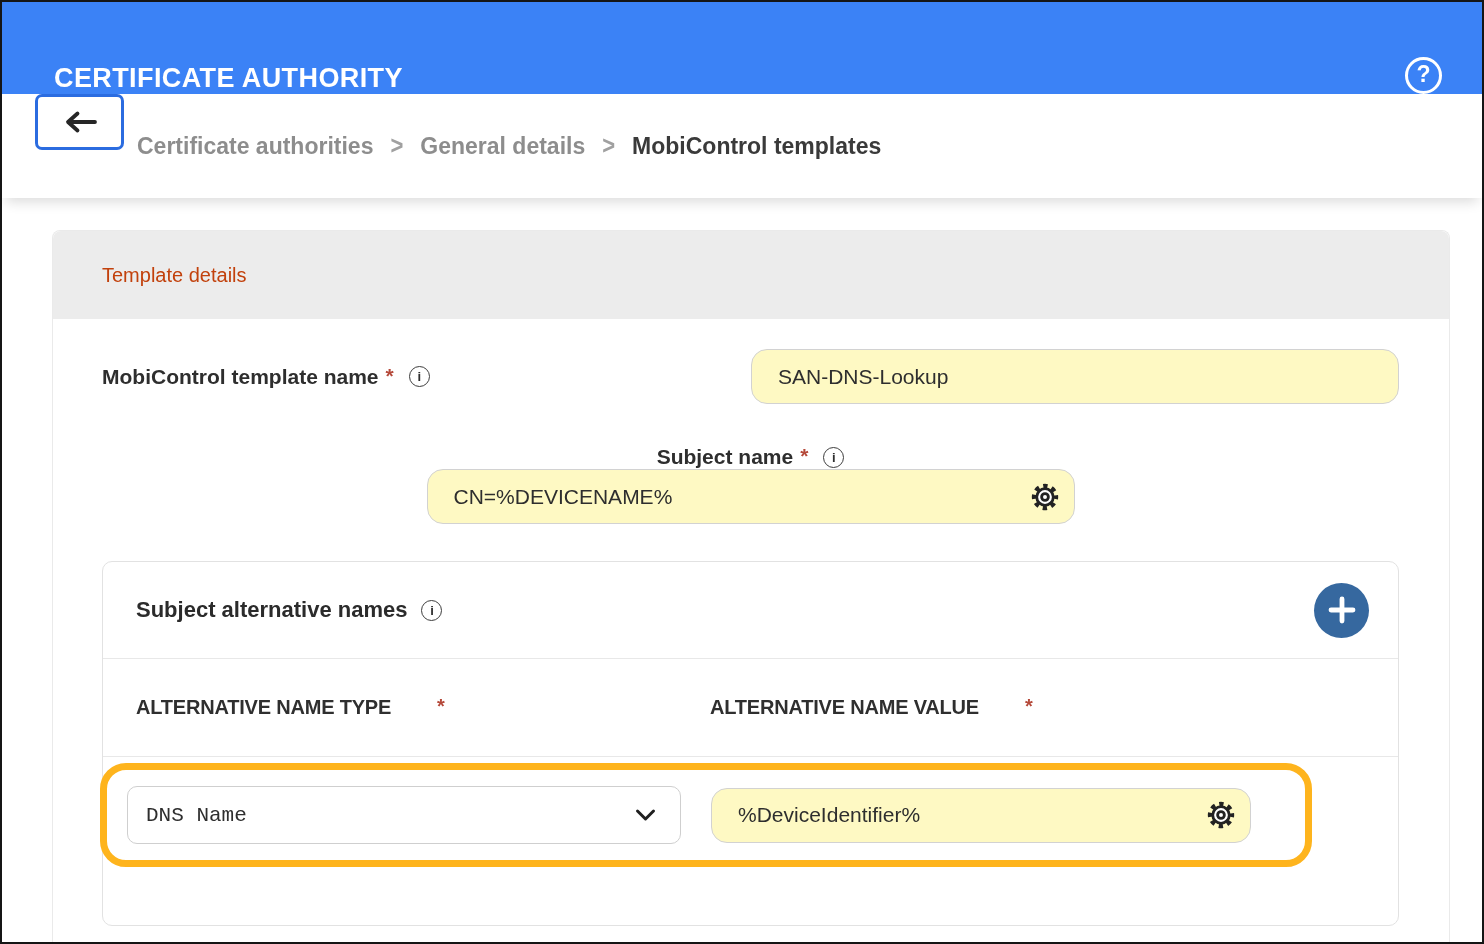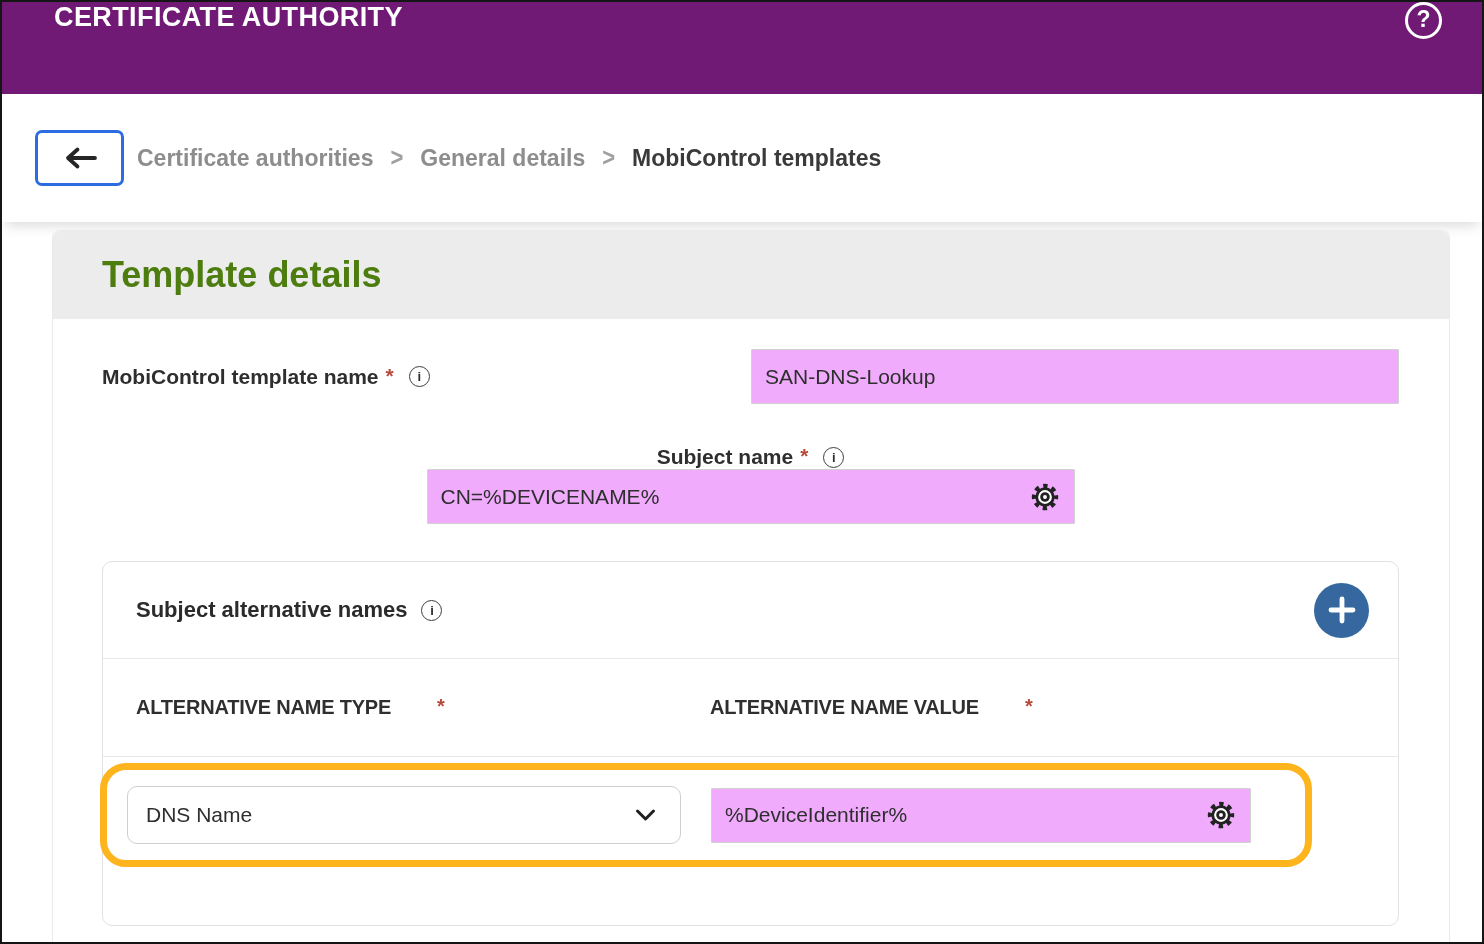--- a/index.html
+++ b/index.html
@@ -4,36 +4,36 @@
 <style>
   * { margin:0; padding:0; box-sizing:border-box; }
   body { background:#fff; font-family:"Liberation Sans","DejaVu Sans",sans-serif; }
   .screen{
     position:relative; width:1484px; height:944px;
     border:2px solid #151515; background:#fff; overflow:hidden;
   }
 
   
   .app-bar{
-    height:92px; background:#701a75; display:flex; align-items:flex-start;
+    height:92px; background:#3b82f6; display:flex; align-items:flex-end;
     padding:0 40px 0 52px;
   }
   .app-bar h1{
     color:#fff; font-size:27px; font-weight:700; letter-spacing:.4px;
   }
   .help-btn{
     margin-left:auto; width:37px; height:37px; border:3px solid #fff;
     border-radius:50%; display:flex; align-items:center; justify-content:center;
     color:#fff; font-size:23px; font-weight:700; cursor:pointer;
     padding-bottom:2px;
   }
 
   
   .nav-bar{
-    height:128px; background:#fff; display:flex; align-items:center;
+    height:104px; background:#fff; display:flex; 
     padding-left:33px; position:relative;
     box-shadow:0 8px 12px -4px rgba(0,0,0,.14);
   }
   .back-btn{
     width:89px; height:56px; background:#fff; border:3px solid #2b6ce0;
     border-radius:7px; display:flex; align-items:center; justify-content:center;
     cursor:pointer;
   }
   .breadcrumb{ display:flex; align-items:center; margin-left:13px; }
   .crumb{ font-size:23px; font-weight:700; color:#8d8d8d; cursor:pointer; }
@@ -43,40 +43,40 @@
   
   .card{
     position:absolute; left:50px; top:228px; width:1398px; height:712px;
     background:#fff; border:1px solid #eaeaea; border-bottom:none;
     border-radius:8px 8px 0 0;
   }
   .card-header{
     height:88px; background:#ececec; border-radius:8px 8px 0 0;
     display:flex; align-items:center; padding-left:49px;
   }
-  .card-header h2{ font-size:36px; font-weight:700; color:#4d7c0f; }
+  .card-header h2{ font-size:20px; font-weight:400; color:#c2410c; }
   .card-body{ padding:0 50px 0 49px; }
 
   
   .form-row{ display:flex; align-items:center; }
   .form-row.r1{ margin-top:30px; }
   .form-row.r2{ margin-top:41px;flex-direction:column; }
   .label-group{ display:flex; align-items:center; flex:1; }
   .lbl{ font-size:21px; font-weight:700; color:#2e2e2e; }
   .req{ color:#b5493a; font-size:21px; font-weight:700; margin-left:7px; position:relative; top:-1px; }
   .info{
     width:21px; height:21px; border:1.6px solid #3d3d3d; border-radius:50%;
     display:inline-flex; align-items:center; justify-content:center;
     font-size:13px; font-weight:700; color:#2e2e2e; margin-left:15px; cursor:pointer;
   }
   .input-wrap{ position:relative; width:648px; }
   .input-wrap input{
-    width:100%; height:55px; border:1.5px solid #d2d2d2; border-radius:1px;
-    font-size:21px; color:#2e2e2e; padding:0 54px 0 13px; outline:none;
-    font-family:"Liberation Sans","DejaVu Sans",sans-serif; background:#f0abfc;
+    width:100%; height:55px; border:1.5px solid #d2d2d2; border-radius:16px;
+    font-size:21px; color:#2e2e2e; padding:0 54px 0 26px; outline:none;
+    font-family:"Liberation Sans","DejaVu Sans",sans-serif; background:#fef9c3;
   }
   .input-wrap input.no-gear{ padding-right:18px; }
   .gear{
     position:absolute; right:15px; top:50%; transform:translateY(-50%);
     width:30px; height:30px; display:flex; align-items:center; justify-content:center;
     cursor:pointer; background:transparent; border:none;
   }
 
   
   .san-panel{ margin-top:37px; border:1.5px solid #e2e2e2; border-radius:10px; }
@@ -98,21 +98,21 @@
   .row-zone{ padding:6px 0 58px 0; }
 
   
   .annotation{
     margin-left:-3px; width:1212px; border:7px solid #feb41d; border-radius:26px;
     padding:16px 20px; display:flex; align-items:center; gap:30px;
   }
   .select{
     position:relative; width:554px; height:58px; border:1.5px solid #cfcfcf;
     border-radius:10px; background:#fff; display:flex; align-items:center;
-    padding:0 54px 0 18px; cursor:pointer;
+    padding:0 54px 0 18px; cursor:pointer;font-family:Liberation Mono, monospace;
   }
   .select .sel-text{ font-size:21px; color:#2e2e2e; }
   .select .chev{ position:absolute; right:24px; top:50%; transform:translateY(-50%); display:flex; }
   .val-wrap{ width:540px; }
 </style>
 </head>
 <body>
 
 <div class="screen">
 

